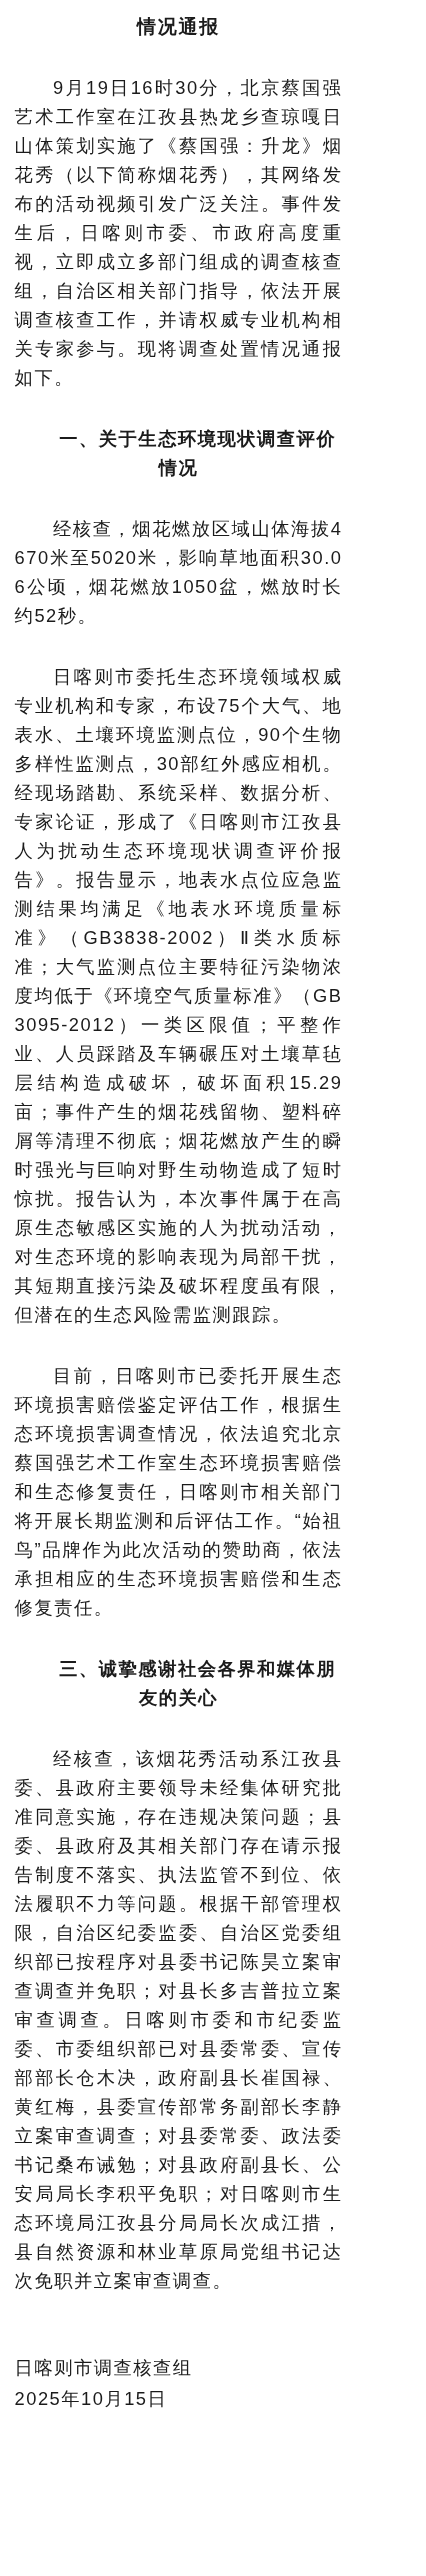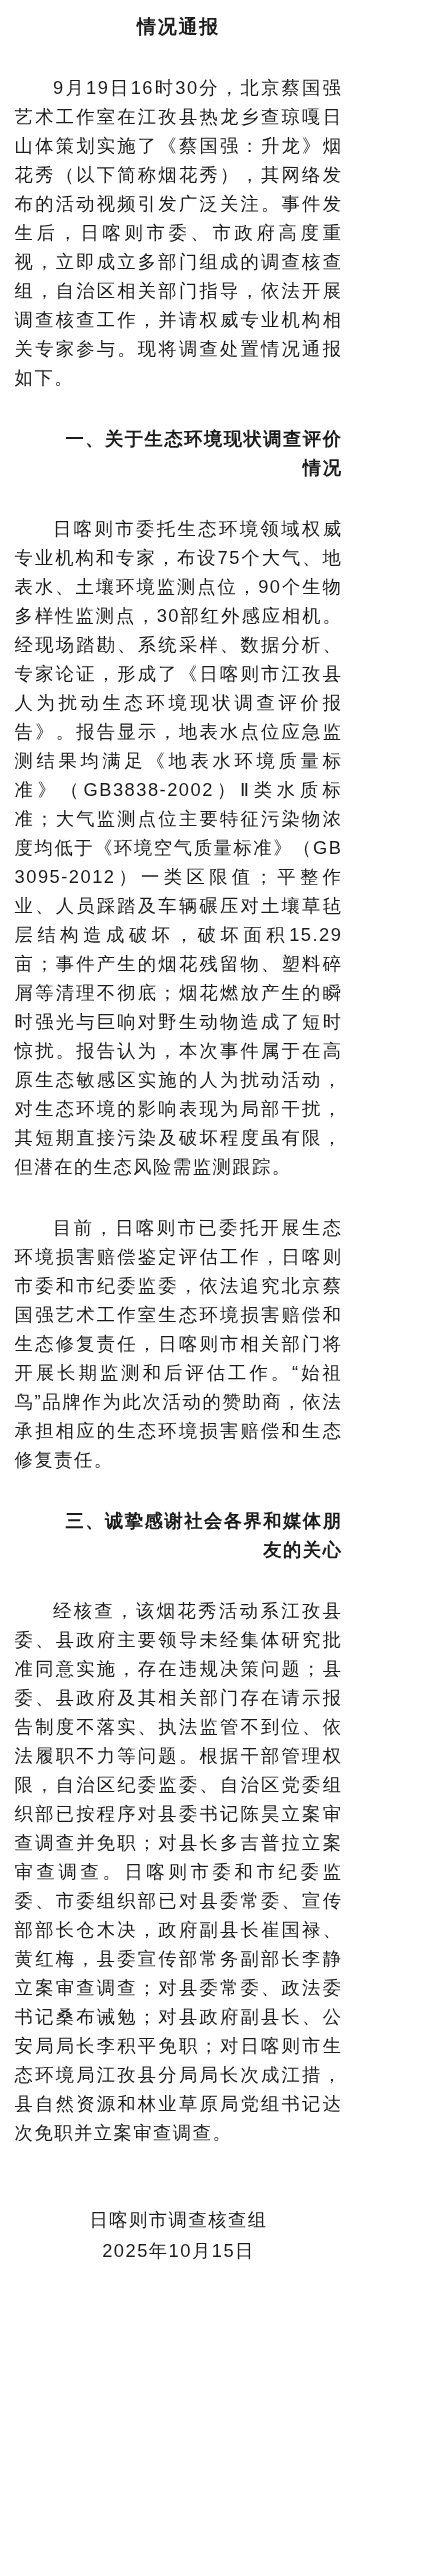--- a/index.html
+++ b/index.html
@@ -27,48 +27,49 @@
     font-size: 18.3px;
     line-height: 29px;
     letter-spacing: 1.5px;
     text-align: justify;
     text-indent: 2.1em;
     margin: 0 0 32px 0;
     word-break: break-all;
   }
   .heading {
     font-weight: bold;
-    text-align: right;
+    text-align: center;
   }
   .sign-block {
     margin-top: 58px;
-    text-align: center;
+    text-align: left;
     font-size: 18.3px;
     line-height: 30.5px;
     letter-spacing: 1.5px;
   }
   .sign-line { margin: 0; }
 </style>
 </head>
 <body>
 
 <div class="doc">
 
   <div class="title">情况通报</div>
 
   <div class="para">9月19日16时30分，北京蔡国强艺术工作室在江孜县热龙乡查琼嘎日山体策划实施了《蔡国强：升龙》烟花秀（以下简称烟花秀），其网络发布的活动视频引发广泛关注。事件发生后，日喀则市委、市政府高度重视，立即成立多部门组成的调查核查组，自治区相关部门指导，依法开展调查核查工作，并请权威专业机构相关专家参与。现将调查处置情况通报如下。</div>
 
   <div class="heading">一、关于生态环境现状调查评价情况</div>
 
+  <div class="para">经核查，烟花燃放区域山体海拔4670米至5020米，影响草地面积30.06公顷，烟花燃放1050盆，燃放时长约52秒。</div>
 
   <div class="para">日喀则市委托生态环境领域权威专业机构和专家，布设75个大气、地表水、土壤环境监测点位，90个生物多样性监测点，30部红外感应相机。经现场踏勘、系统采样、数据分析、专家论证，形成了《日喀则市江孜县人为扰动生态环境现状调查评价报告》。报告显示，地表水点位应急监测结果均满足《地表水环境质量标准》（GB3838-2002）Ⅱ类水质标准；大气监测点位主要特征污染物浓度均低于《环境空气质量标准》（GB3095-2012）一类区限值；平整作业、人员踩踏及车辆碾压对土壤草毡层结构造成破坏，破坏面积15.29亩；事件产生的烟花残留物、塑料碎屑等清理不彻底；烟花燃放产生的瞬时强光与巨响对野生动物造成了短时惊扰。报告认为，本次事件属于在高原生态敏感区实施的人为扰动活动，对生态环境的影响表现为局部干扰，其短期直接污染及破坏程度虽有限，但潜在的生态风险需监测跟踪。</div>
 
 
 
-  <div class="para">目前，日喀则市已委托开展生态环境损害赔偿鉴定评估工作，日喀则市委和市纪委监委，依法追究北京蔡国强艺术工作室生态环境损害赔偿和生态修复责任，日喀则市相关部门将开展长期监测和后评估工作。“始祖鸟”品牌作为此次活动的赞助商，依法承担相应的生态环境损害赔偿和生态修复责任。</div>
+  <div class="para">目前，日喀则市已委托开展生态环境损害赔偿鉴定评估工作，根据生态环境损害调查情况，依法追究北京蔡国强艺术工作室生态环境损害赔偿和生态修复责任，日喀则市相关部门将开展长期监测和后评估工作。“始祖鸟”品牌作为此次活动的赞助商，依法承担相应的生态环境损害赔偿和生态修复责任。</div>
 
   <div class="heading">三、诚挚感谢社会各界和媒体朋友的关心</div>
 
   <div class="para">经核查，该烟花秀活动系江孜县委、县政府主要领导未经集体研究批准同意实施，存在违规决策问题；县委、县政府及其相关部门存在请示报告制度不落实、执法监管不到位、依法履职不力等问题。根据干部管理权限，自治区纪委监委、自治区党委组织部已按程序对县委书记陈昊立案审查调查并免职；对县长多吉普拉立案审查调查。日喀则市委和市纪委监委、市委组织部已对县委常委、宣传部部长仓木决，政府副县长崔国禄、黄红梅，县委宣传部常务副部长李静立案审查调查；对县委常委、政法委书记桑布诫勉；对县政府副县长、公安局局长李积平免职；对日喀则市生态环境局江孜县分局局长次成江措，县自然资源和林业草原局党组书记达次免职并立案审查调查。</div>
 
 
 
   <div class="sign-block">
     <div class="sign-line">日喀则市调查核查组</div>
     <div class="sign-line">2025年10月15日</div>

